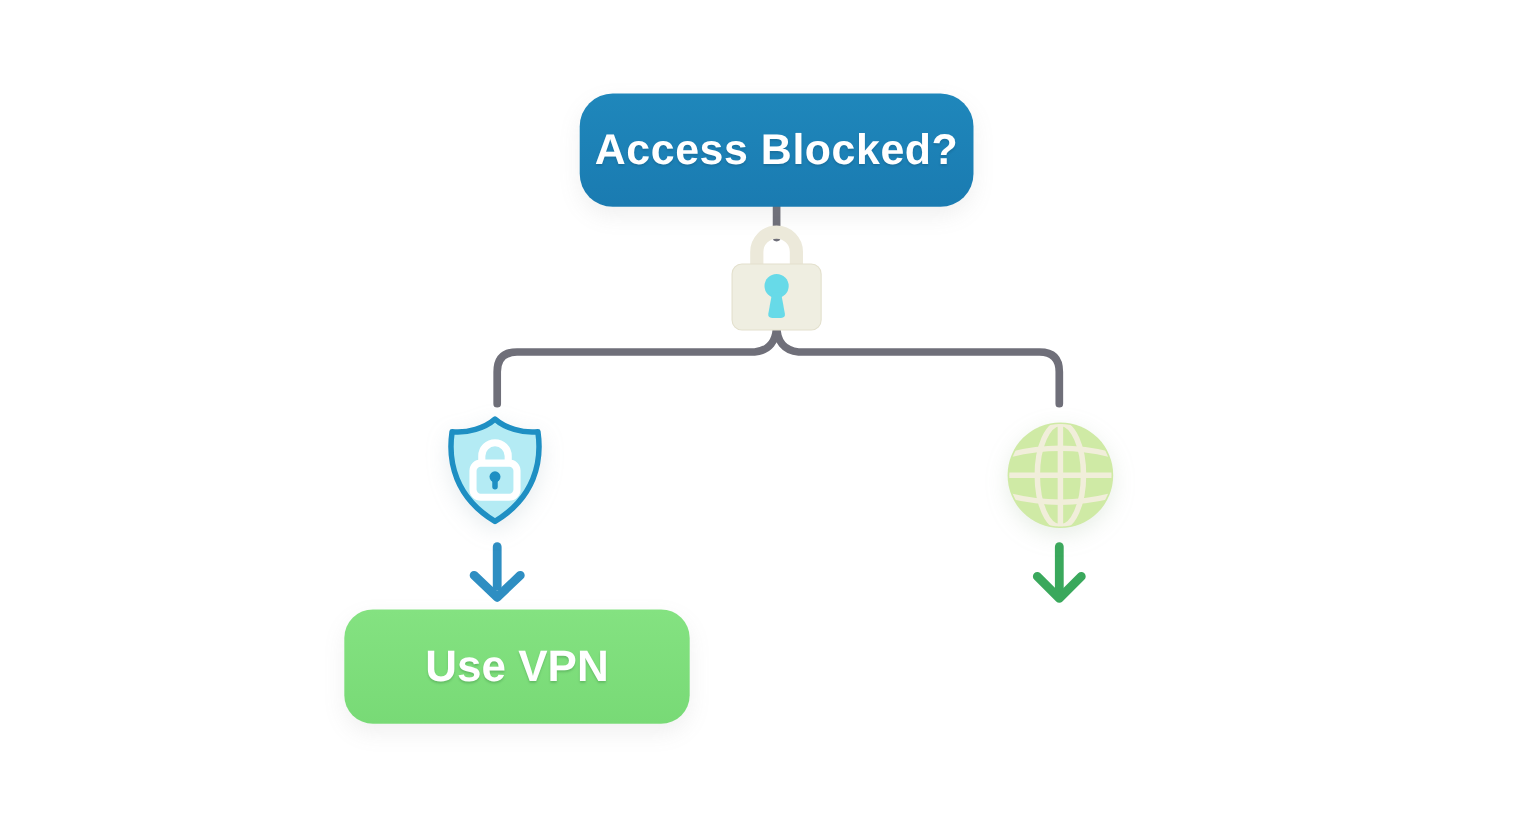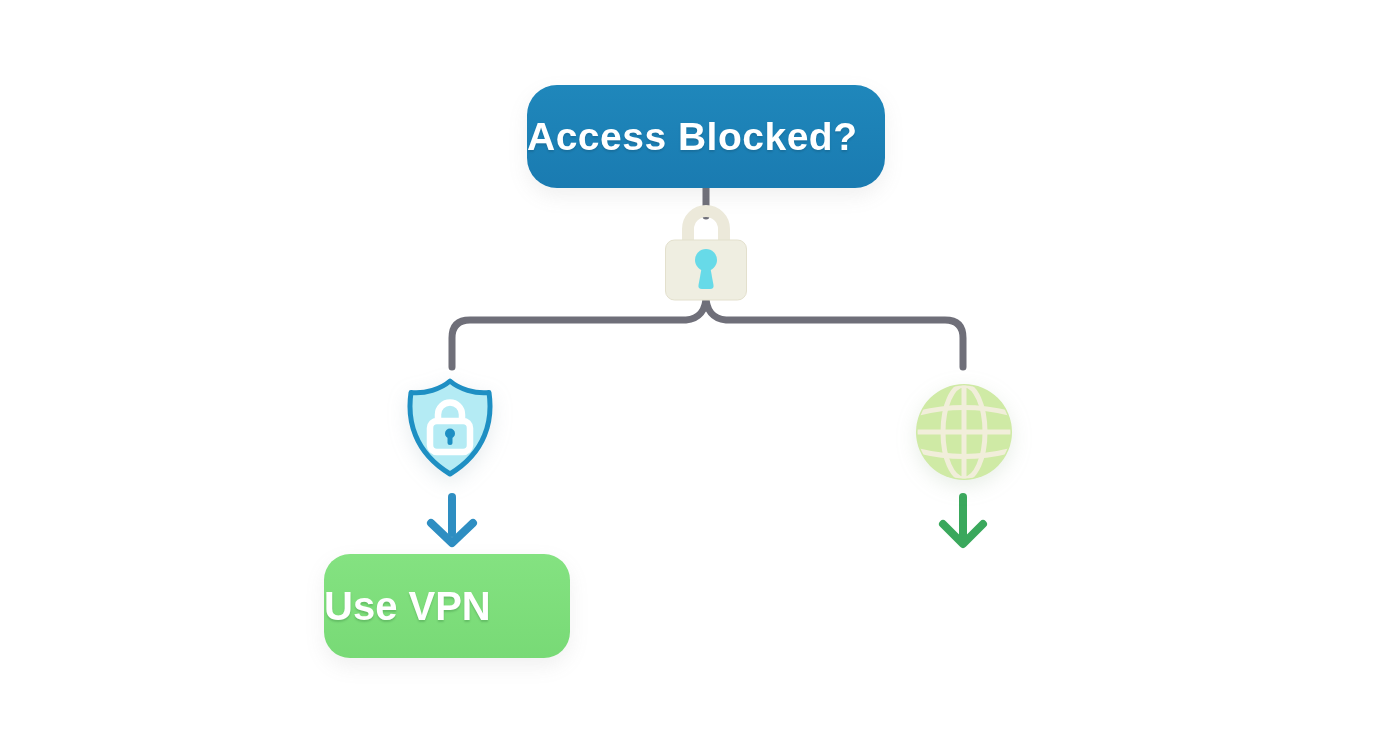--- a/index.html
+++ b/index.html
@@ -19,21 +19,21 @@
     position: absolute;
     left: 0; top: 0;
     width: 1392px; height: 752px;
     z-index: 1;
   }
   .node {
     position: absolute;
     z-index: 2;
     display: flex;
     align-items: center;
-    justify-content: flex-start;
+    justify-content: center;
     color: #ffffff;
     font-weight: 700;
     text-align: center;
     text-shadow: 0 2px 2px rgba(20,60,80,0.22);
     box-shadow: 0 8px 20px rgba(130,130,130,0.12);
   }
   .node-root {
     left: 527px; top: 85px;
     width: 358px; height: 103px;
     border-radius: 30px;
@@ -42,21 +42,21 @@
     letter-spacing: 0.5px;
   }
   .node-result {
     top: 554px;
     height: 104px;
     border-radius: 26px;
     background: linear-gradient(180deg, #84e281 0%, #78da76 100%);
     font-size: 40px;
     text-shadow: 0 2px 2px rgba(40,110,50,0.28);
   }
-  .node-use-vpn { left: 324px; width: 246px; }
+  .node-use-vpn { left: 313px; width: 314px; }
   .node-browse-freely { left: 808px; width: 320px; }
   .icon {
     position: absolute;
     z-index: 2;
     line-height: 0;
   }
   .icon-padlock { left: 661px; top: 196px; }
   .icon-shield  { left: 401px; top: 376px; filter: drop-shadow(0 6px 10px rgba(120,150,160,0.18)); }
   .icon-globe   { left: 915px; top: 383px; filter: drop-shadow(0 6px 10px rgba(130,160,120,0.18)); }
 </style>

